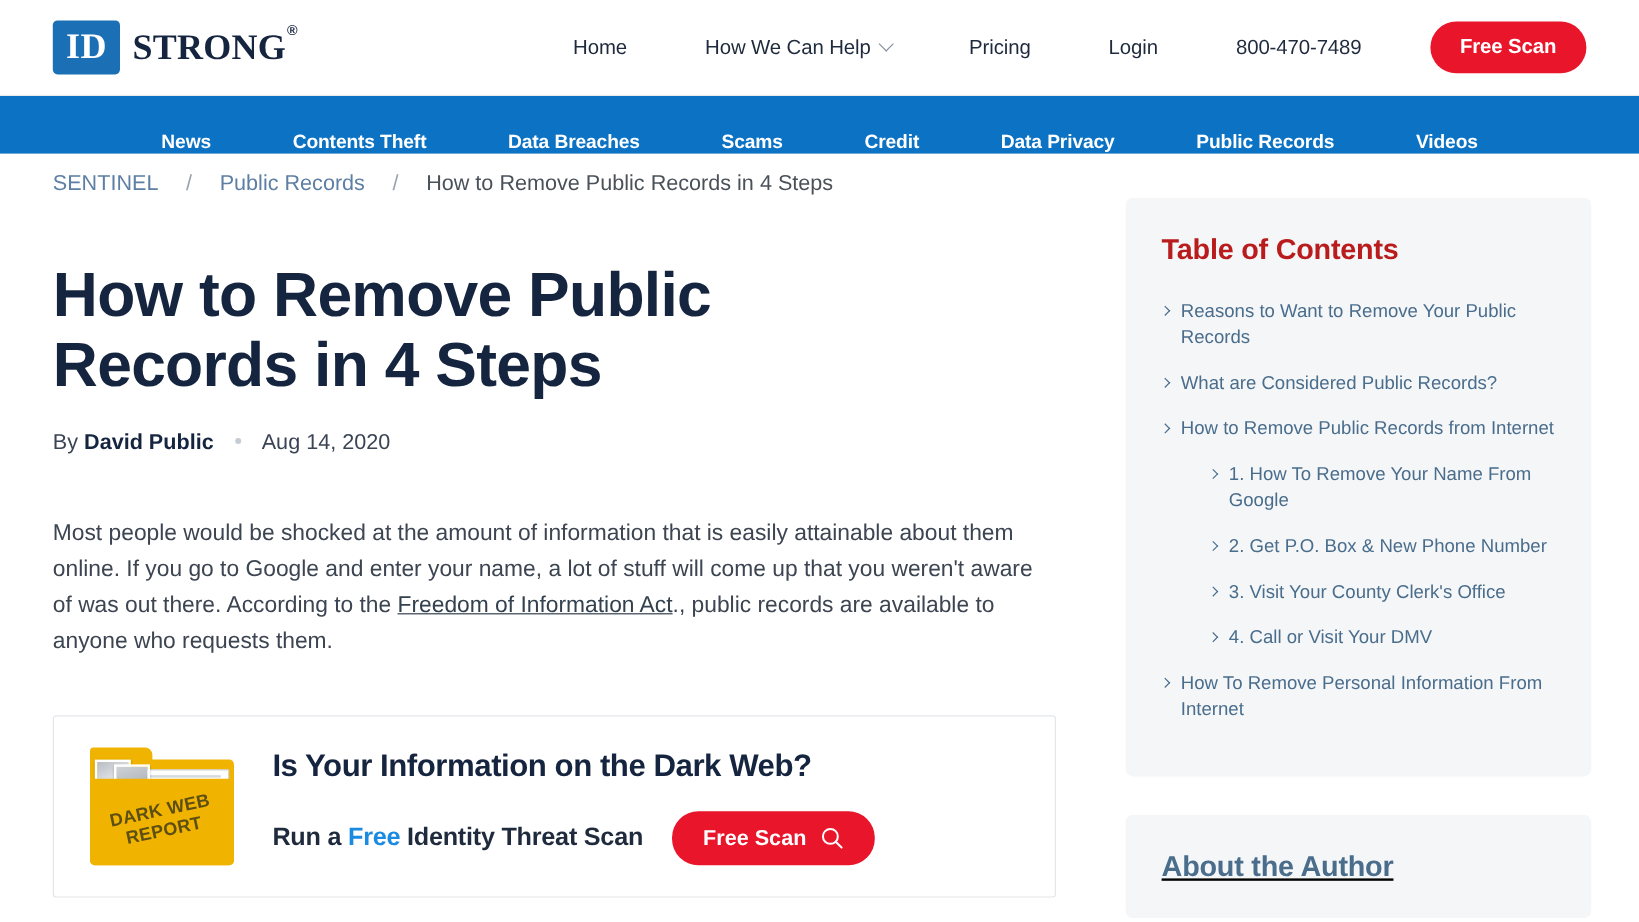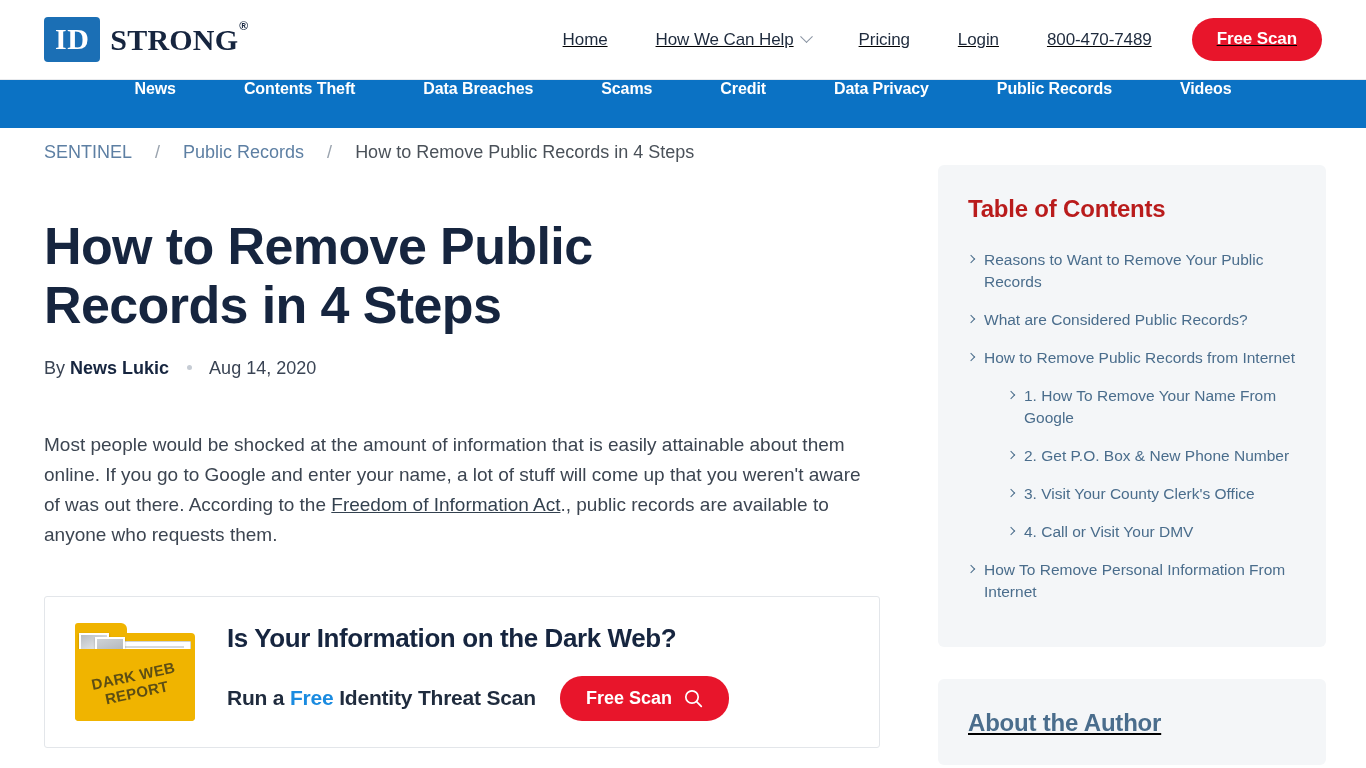--- a/index.html
+++ b/index.html
@@ -59,22 +59,21 @@
     top: -9px;
     left: 1px;
     color: #16253f;
     font-family: "Liberation Sans", sans-serif;
   }
 
   .top-nav {
     margin-left: auto;
     display: flex;
     align-items: center;
-    gap: 0;
-    text-decoration: underline;
+    gap: 17px;
   }
   .top-nav a.tn {
     color: #1f2b3d;
     text-decoration: none;
     font-size: 17px;
     font-weight: 400;
     padding: 0 24px;
     white-space: nowrap;
     display: flex;
     align-items: center;
@@ -101,21 +100,21 @@
     cursor: pointer;
     letter-spacing: -0.1px;
     font-family: "Liberation Sans", sans-serif;
   }
 
   
   .blue-nav {
     height: 48px;
     background: #0b72c4;
     display: flex;
-    align-items: flex-start;
+    align-items: flex-end;
     justify-content: center;
     gap: 0;
   }
   .blue-nav a {
     color: #ffffff;
     text-decoration: none;
     font-size: 16px;
     font-weight: 700;
     padding: 0 34px;
     white-space: nowrap;
@@ -390,21 +389,21 @@
 </div>
 
 <div class="wrap">
 
   <div class="col-main">
 
     <h1 class="title">How to Remove Public Records in 4 Steps</h1>
 
     <div class="byline">
       <span>By</span>
-      <b>News Lukic</b>
+      <b>David Public</b>
       <span class="dot"></span>
       <span class="date">Aug 14, 2020</span>
     </div>
 
     <p class="body"><span>Most people would be shocked at the amount of information that is easily attainable about them online. If you go to Google and enter your name, a lot of stuff will come up that you weren't aware of was out there. According to the </span><a href="#">Freedom of Information Act</a><span>., public records are available to anyone who requests them.</span></p>
 
     <div class="dw-banner">
       <div class="folder">
         <div class="folder-tab"></div>
         <div class="folder-back"></div>

